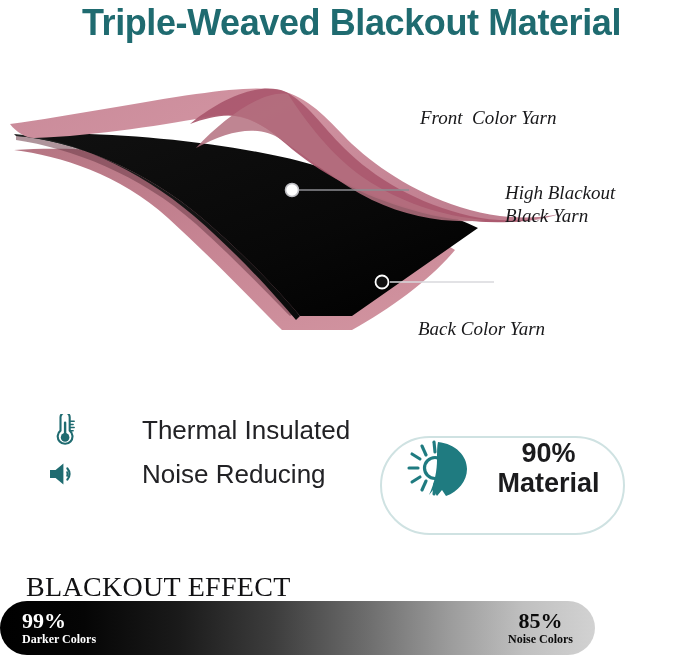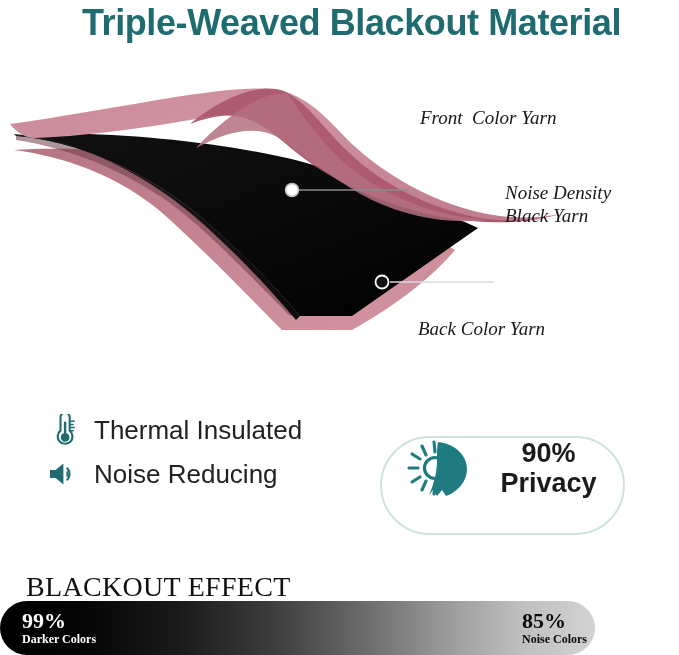--- a/index.html
+++ b/index.html
@@ -61,20 +61,21 @@
   #feature-list {
     position: absolute;
     left: 42px;
     top: 408px;
     width: 330px;
   }
   .feature-row {
     display: flex;
     align-items: center;
     height: 44px;
+    gap: 48px;
   }
   .feature-icon {
     width: 42px;
     height: 38px;
     flex: 0 0 42px;
     display: flex;
     align-items: center;
     justify-content: center;
   }
   .feature-label {
@@ -156,22 +157,22 @@
     justify-content: center;
     font-family: "Liberation Serif", serif;
     font-weight: bold;
   }
   #bar-left {
     left: 22px;
     align-items: flex-start;
     color: #ffffff;
   }
   #bar-right {
-    right: 8px;
-    align-items: flex-start;
+    right: 22px;
+    align-items: center;
     color: #0a0a0a;
   }
   .bar-pct   { font-size: 22px; line-height: 1.05; }
   .bar-desc  { font-size: 12px; line-height: 1.2; }
 </style>
 </head>
 <body>
 
 <div id="page-title">Triple-Weaved Blackout Material</div>
 
@@ -249,21 +250,21 @@
       <circle cx="382" cy="204" r="6.5" fill="#111111" stroke="#ffffff" stroke-width="1.8"></circle>
     </g>
     <g fill="none" stroke="#9a9a9f" stroke-width="1.4">
       <line x1="302" y1="303" x2="406" y2="303"></line>
       <circle cx="294" cy="303" r="6.5" fill="#ffffff" stroke="#cfc0c5" stroke-width="1.6"></circle>
     </g>
   </svg>
 </div>
 
 <div class="callout-label" id="label-front">Front  Color Yarn</div>
-<div class="callout-label" id="label-black">Noise Density
+<div class="callout-label" id="label-black">High Blackout
 Black Yarn</div>
 <div class="callout-label" id="label-back">Back Color Yarn</div>
 
 <div id="feature-list">
 
   <div class="feature-row">
     <span class="feature-icon">
       <svg width="30" height="32" viewBox="0 0 30 32" xmlns="http://www.w3.org/2000/svg">
         <path d="M12.5 3.2 a4.6 4.6 0 0 1 9.2 0 v13.4 a7.4 7.4 0 1 1 -9.2 0 Z" fill="none" stroke="#1f6b70" stroke-width="2.1"></path>
         <circle cx="17.1" cy="23.4" r="4.3" fill="#1f6b70"></circle>
@@ -305,21 +306,21 @@
         <line x1="30" y1="56" x2="31" y2="46"></line>
       </g>
       <circle cx="31" cy="30" r="10.5" fill="none" stroke="#1f7b80" stroke-width="3.2"></circle>
       <path d="M34 4 C 52 6 63 18 63 31 C 63 43 54 54 42 58
                L 38 52 L 33 58 L 29 52 L 25 57
                C 31 44 33 32 33 22 C 33 14 33 8 34 4 Z" fill="#1f7b80"></path>
     </svg>
   </span>
   <span id="badge-text">
     <span>90%</span><br>
-    <span>Privacy</span>
+    <span>Material</span>
   </span>
 </div>
 
 <div id="blackout-effect-heading">BLACKOUT EFFECT</div>
 
 <div id="gradient-bar">
   <div class="bar-end" id="bar-left">
     <span class="bar-pct">99%</span>
     <span class="bar-desc">Darker Colors</span>
   </div>

